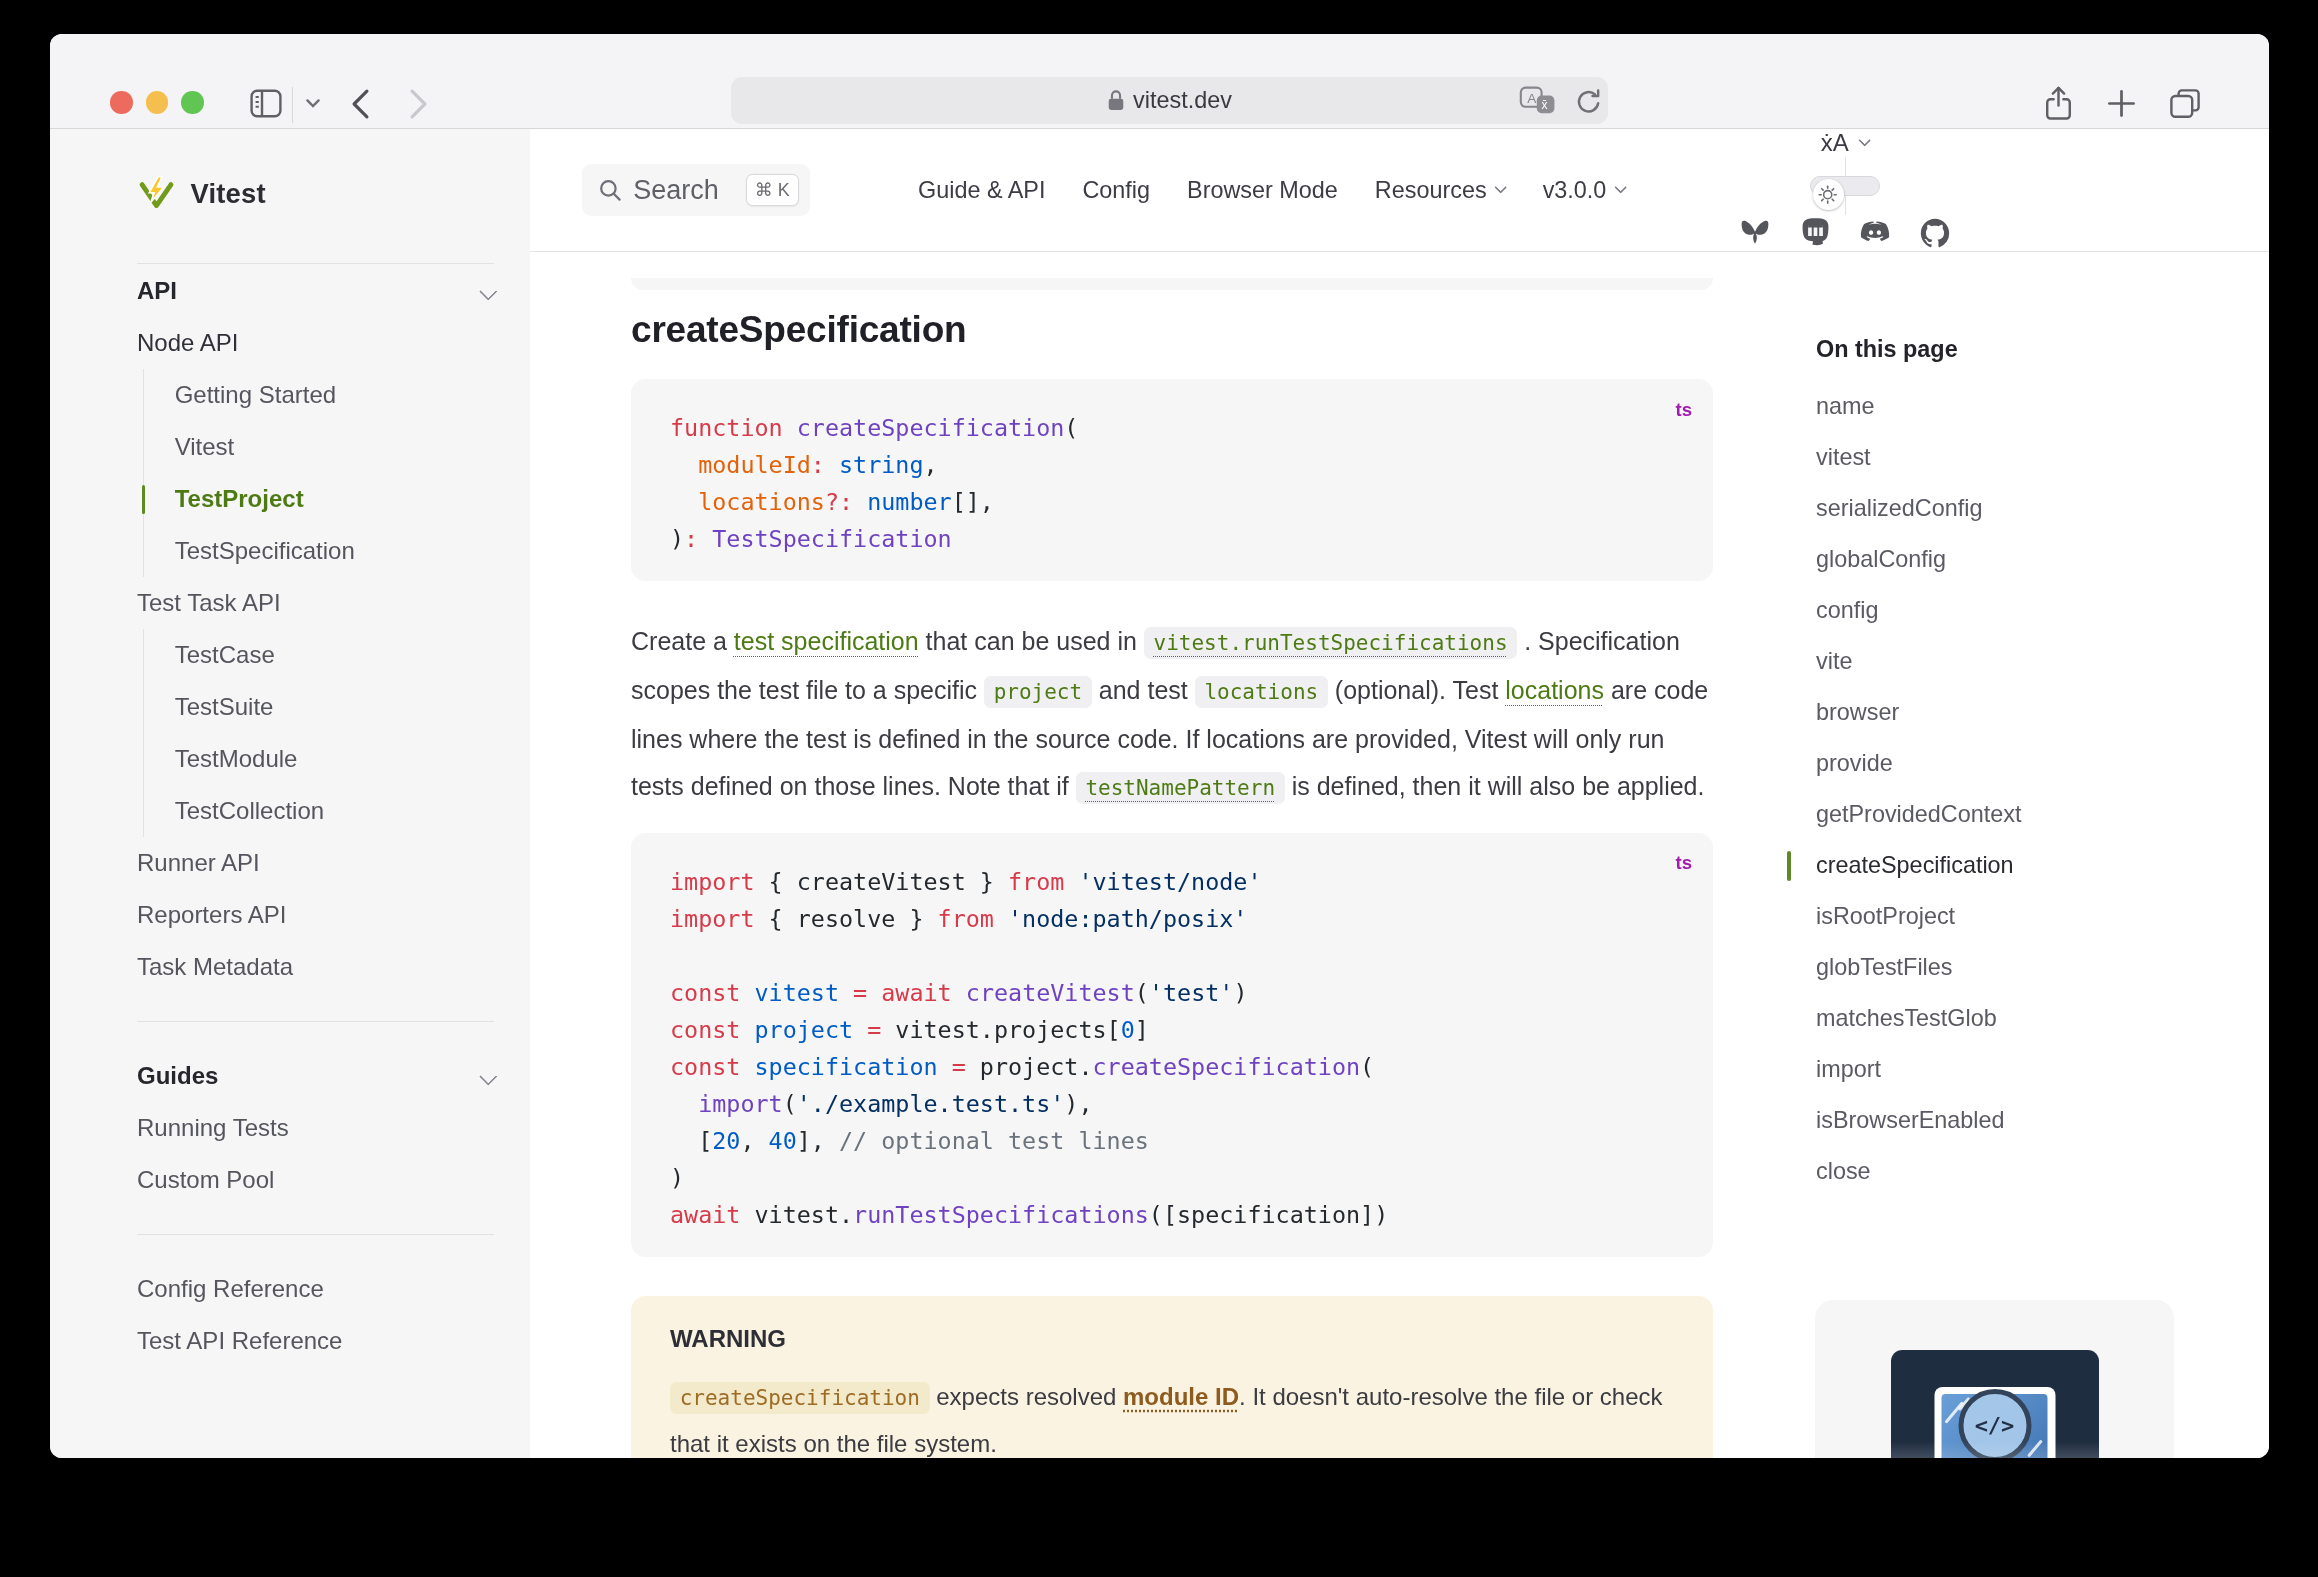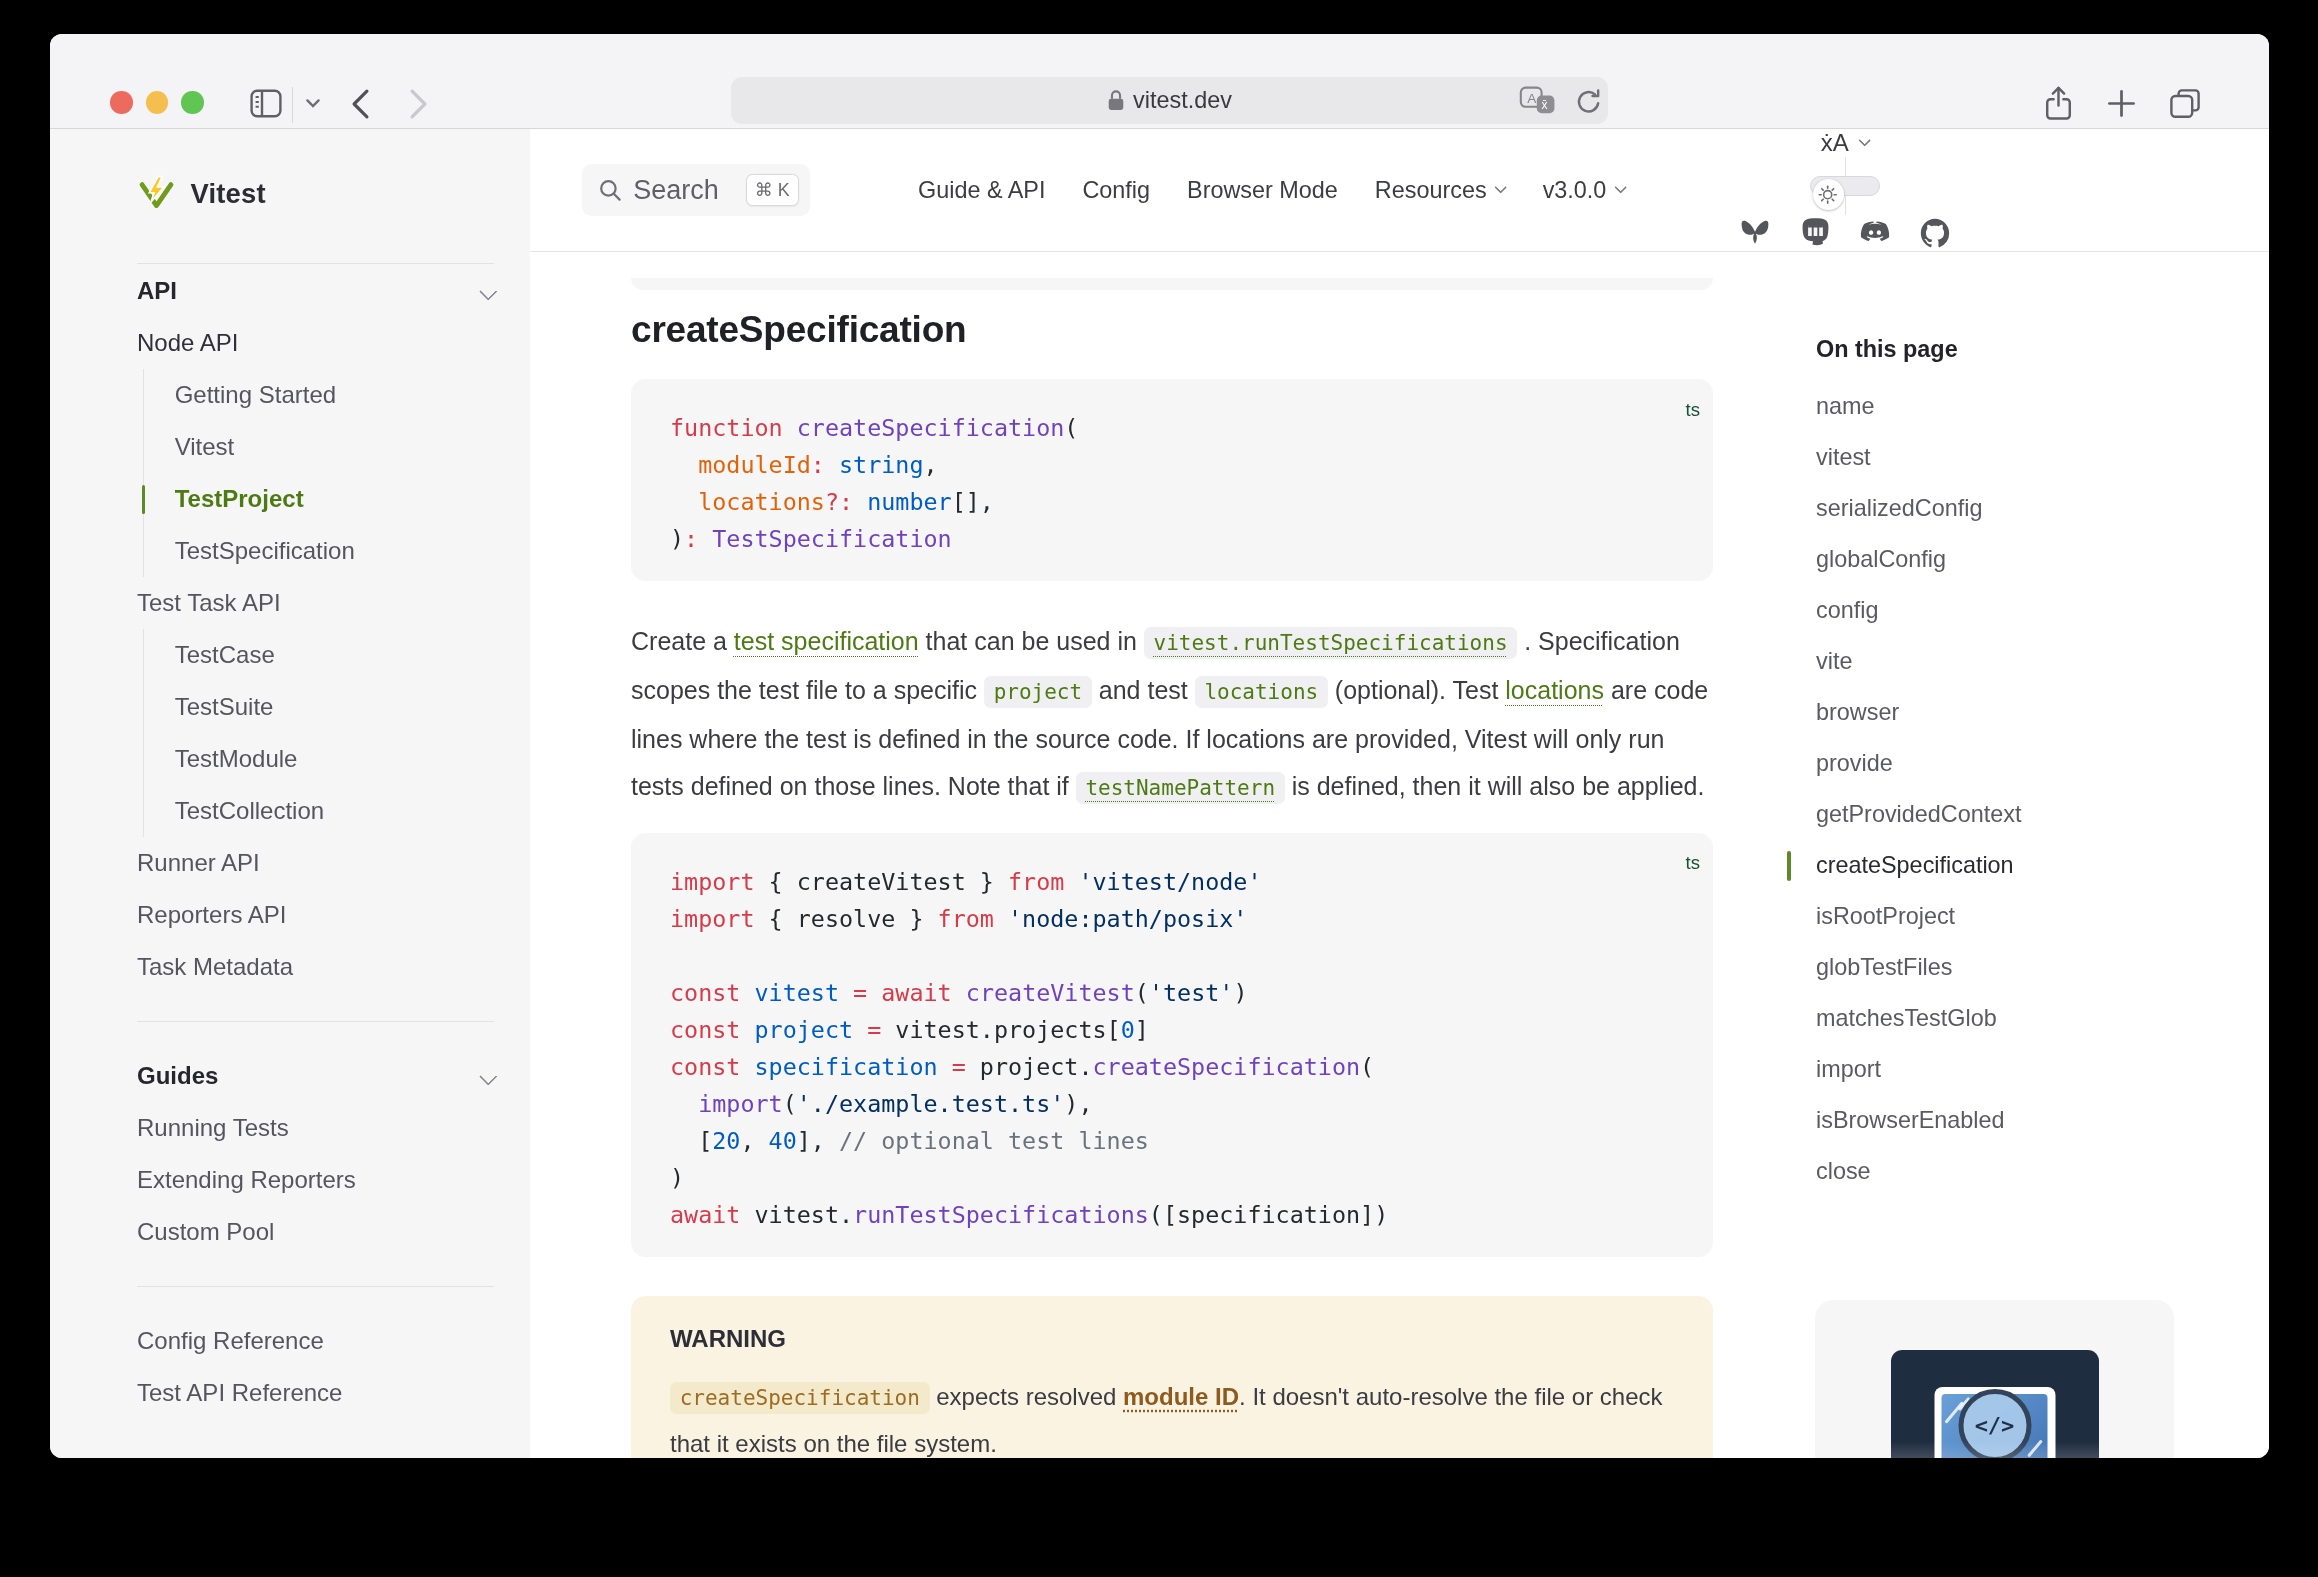--- a/index.html
+++ b/index.html
@@ -59,21 +59,21 @@
   .socials{display:flex;gap:24px;align-items:center;color:#55555c;}
   .socials>div{width:36px;height:36px;display:flex;align-items:center;justify-content:center;cursor:pointer;}
   
   .content{position:absolute;left:101px;top:123px;width:1082px;}
   .code-tail{margin-top:26px;height:12px;background:#f6f6f7;border-radius:0 0 13px 13px;}
   h2.pg{margin:18px 0 0 0;font-size:37px;line-height:44px;font-weight:600;color:#202027;letter-spacing:-0.2px;}
   .codeblock{margin-top:27.4px;background:#f6f6f7;border-radius:14.5px;position:relative;
              padding:31px 32px 22.6px 39px;box-sizing:border-box;
              font-family:"DejaVu Sans Mono",monospace;font-size:23.4px;line-height:37px;}
   .codeblock.second{margin-top:21px;}
-  .lang-tag{position:absolute;top:11.3px;right:13px;font-size:18.6px;color:#14532d;font-family:"Liberation Sans",sans-serif;}
+  .lang-tag{position:absolute;top:11.3px;right:21px;font-size:18.6px;color:#a21caf;font-family:"Liberation Sans",sans-serif;font-weight:bold;}
   .cl{white-space:pre;min-height:37px;}
   .tk-k{color:#d73a49}.tk-f{color:#6f42c1}.tk-p{color:#e36209}.tk-t{color:#005cc5}
   .tk-s{color:#032f62}.tk-n{color:#005cc5}.tk-c{color:#6a737d}.tk-d{color:#24292e}
   .para{margin-top:37px;font-size:25px;line-height:47px;color:#3b3b42;}
   .ilink{color:#4d7a13;text-decoration:underline dotted;text-underline-offset:5.7px;text-decoration-thickness:1.2px;cursor:pointer;}
   .chip{font-family:"DejaVu Sans Mono",monospace;font-size:21px;background:#f0f0f2;border-radius:6.5px;
         padding:4px 9.7px;color:#4d7a13;}
   .chip.lnk{text-decoration:underline dotted;text-underline-offset:5.7px;text-decoration-thickness:1.2px;cursor:pointer;}
   .warning{margin-top:39px;background:#faf3e1;border-radius:14.5px;padding:29px 39px;box-sizing:border-box;}
   .warn-title{font-size:24px;font-weight:700;color:#2e2e36;}
@@ -255,23 +255,20 @@
             <div class="sb-li">
               <span>Task Metadata</span>
             </div>
             <div class="sb-groupdiv"></div>
             <div class="sb-li section">
               <span>Guides</span>
               <span class="chev"></span>
             </div>
             <div class="sb-li">
               <span>Running Tests</span>
-            </div>
-            <div class="sb-li">
-              <span>Extending Reporters</span>
             </div>
             <div class="sb-li">
               <span>Custom Pool</span>
             </div>
             <div class="sb-groupdiv"></div>
             <div class="sb-li">
               <span>Config Reference</span>
             </div>
             <div class="sb-li">
               <span>Test API Reference</span>

